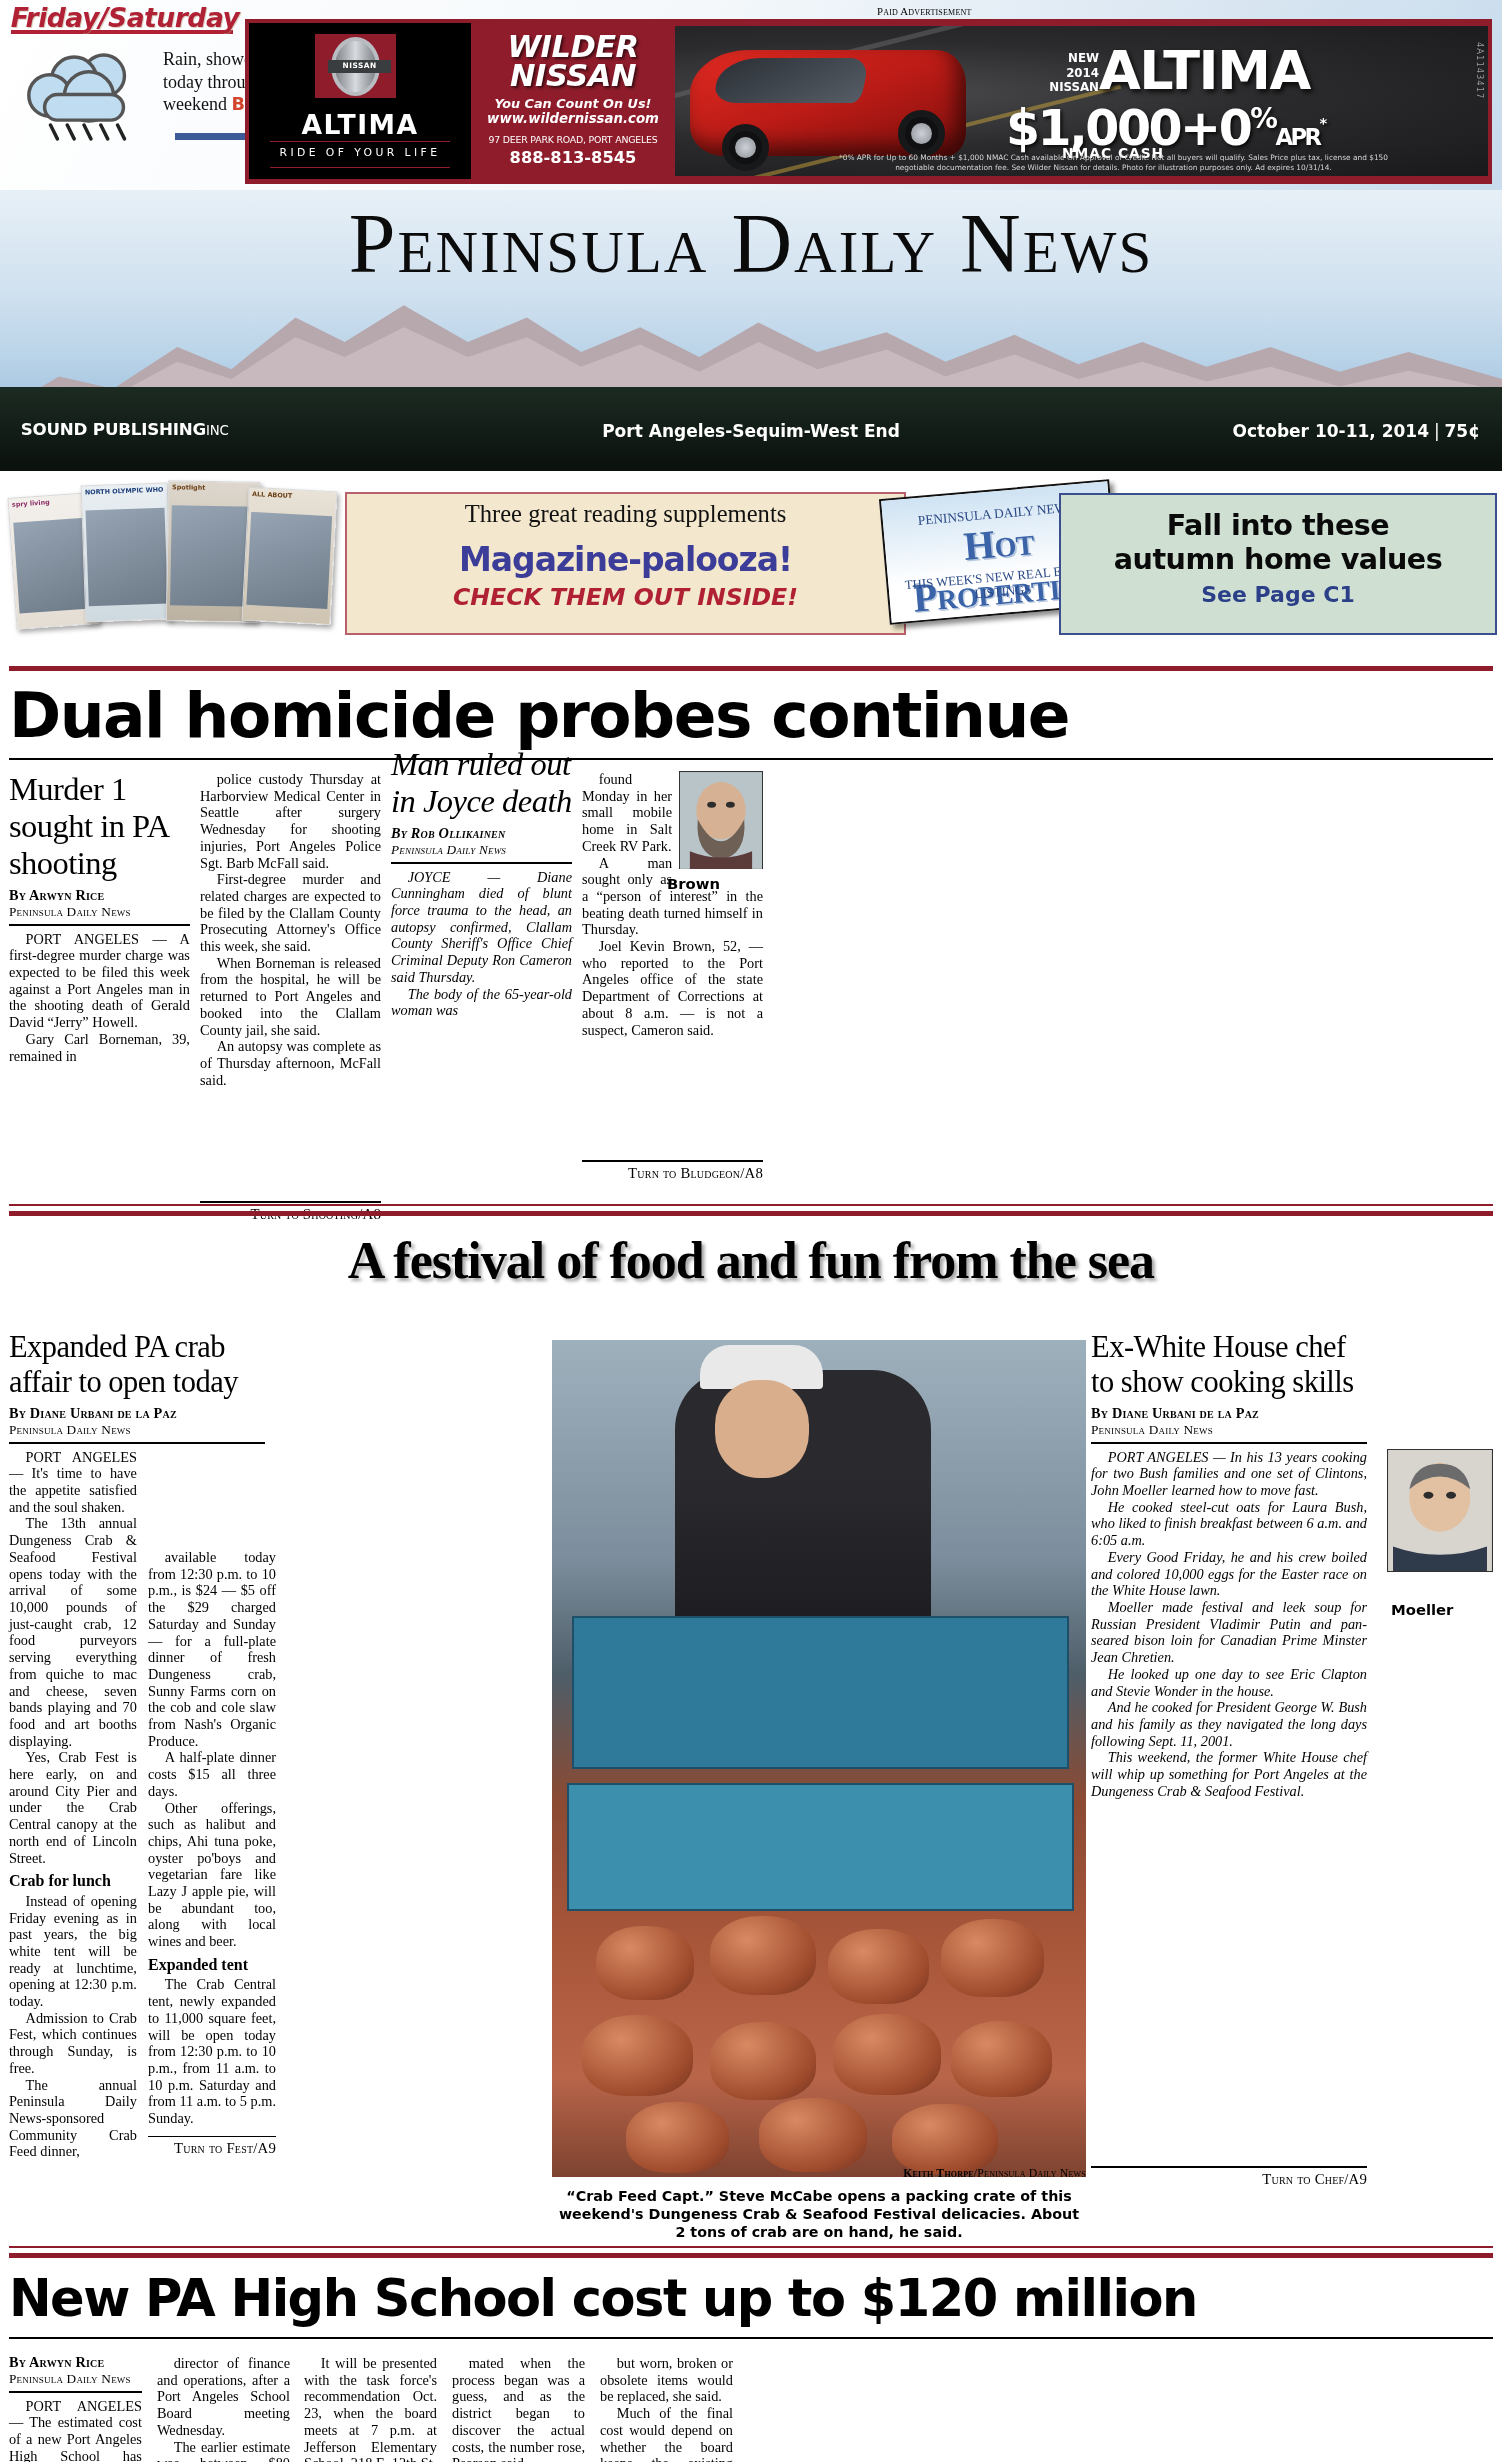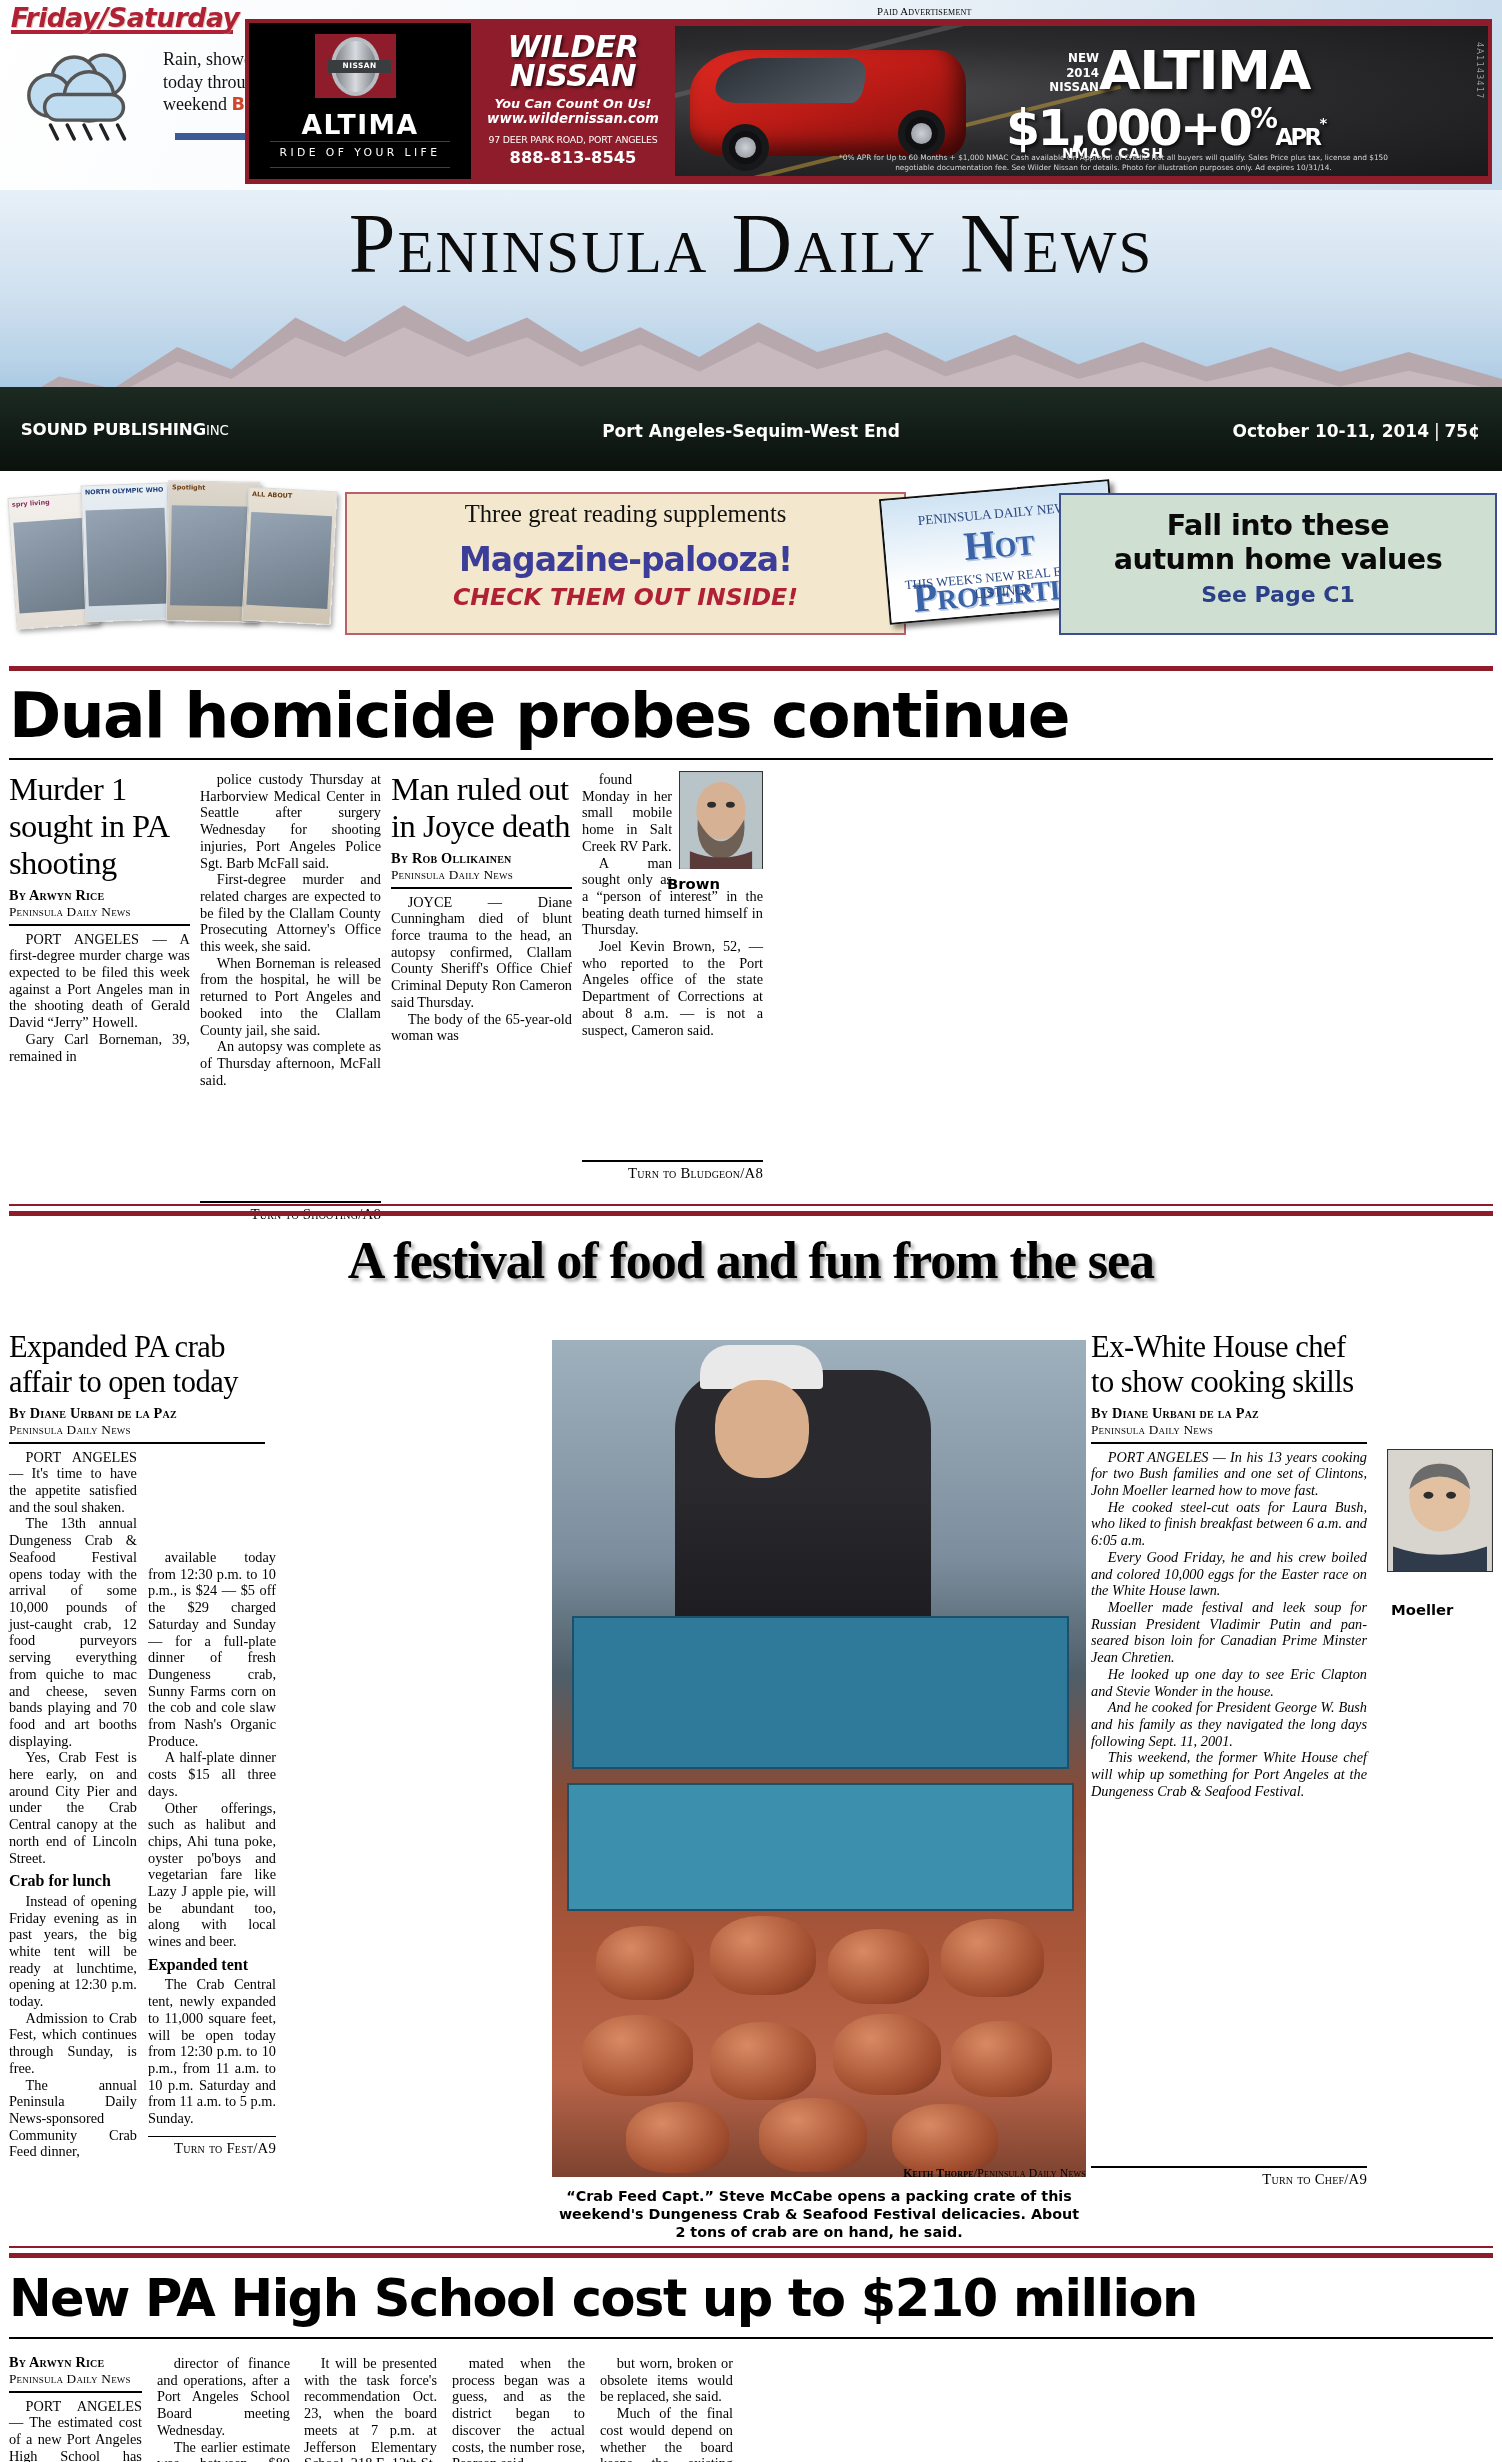--- a/index.html
+++ b/index.html
@@ -486,21 +486,21 @@
     <p>First-degree murder and related charges are expected to be filed by the Clallam County Prosecuting Attorney's Office this week, she said.</p>
     <p>When Borneman is released from the hospital, he will be returned to Port Angeles and booked into the Clallam County jail, she said.</p>
     <p>An autopsy was complete as of Thursday afternoon, McFall said.</p>
   </div>
   <div style="margin-top:113px;">
     <div class="turn-rule"></div>
     <div class="turnto">Turn to Shooting/A8</div>
   </div>
 </div>
 
-<div class="col" style="left:391px; top:771px; width:181px;">
+<div class="col" style="left:391px; top:746px; width:181px;font-style:italic;">
   <div class="deck">
     <span>Man ruled out in Joyce death</span>
   </div>
   <div class="byline">By Rob Ollikainen</div>
   <div class="credit">Peninsula Daily News</div>
   <div class="credit-rule"></div>
   <div class="body">
     <p>JOYCE — Diane Cunningham died of blunt force trauma to the head, an autopsy confirmed, Clallam County Sheriff's Office Chief Criminal Deputy Ron Cameron said Thursday.</p>
     <p>The body of the 65-year-old woman was</p>
   </div>
@@ -616,21 +616,21 @@
   </div>
 </div>
 <div class="abs mugcap" style="left:1391px; top:1598px;">Moeller</div>
 <div class="abs" style="left:1091px; top:2166px; width:276px;">
   <div class="turn-rule"></div>
   <div class="turnto">Turn to Chef/A9</div>
 </div>
 
 <div class="abs rule-thin" id="blk3-rule1"></div>
 <div class="abs rule-thick" id="blk3-rule2"></div>
-<div class="abs" id="head3">New PA High School cost up to $210 million</div>
+<div class="abs" id="head3">New PA High School cost up to $120 million</div>
 <div class="abs" id="blk3-hr"></div>
 
 <div class="col" style="left:8.9px; top:2354px; width:133px;">
   <div class="byline" style="margin-top:0;">By Arwyn Rice</div>
   <div class="credit">Peninsula Daily News</div>
   <div class="credit-rule"></div>
   <div class="body">
     <p>PORT ANGELES — The estimated cost of a new Port Angeles High School has grown to between $100 million and $120 million.</p>
 
   </div>

